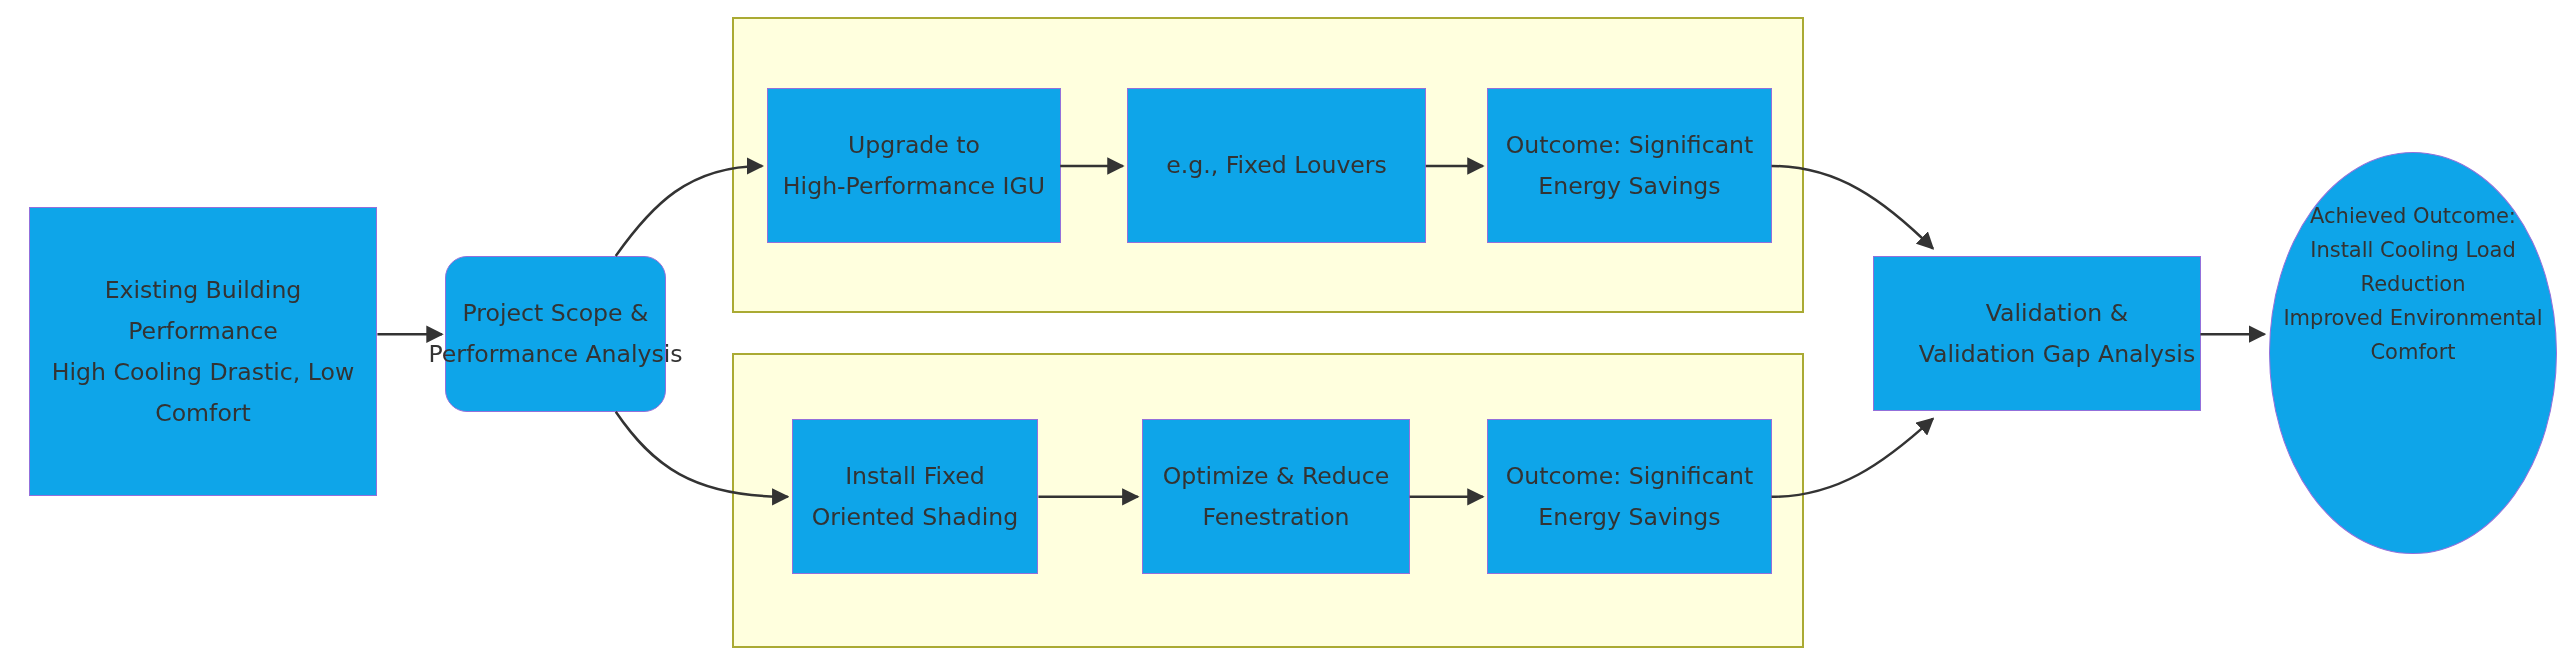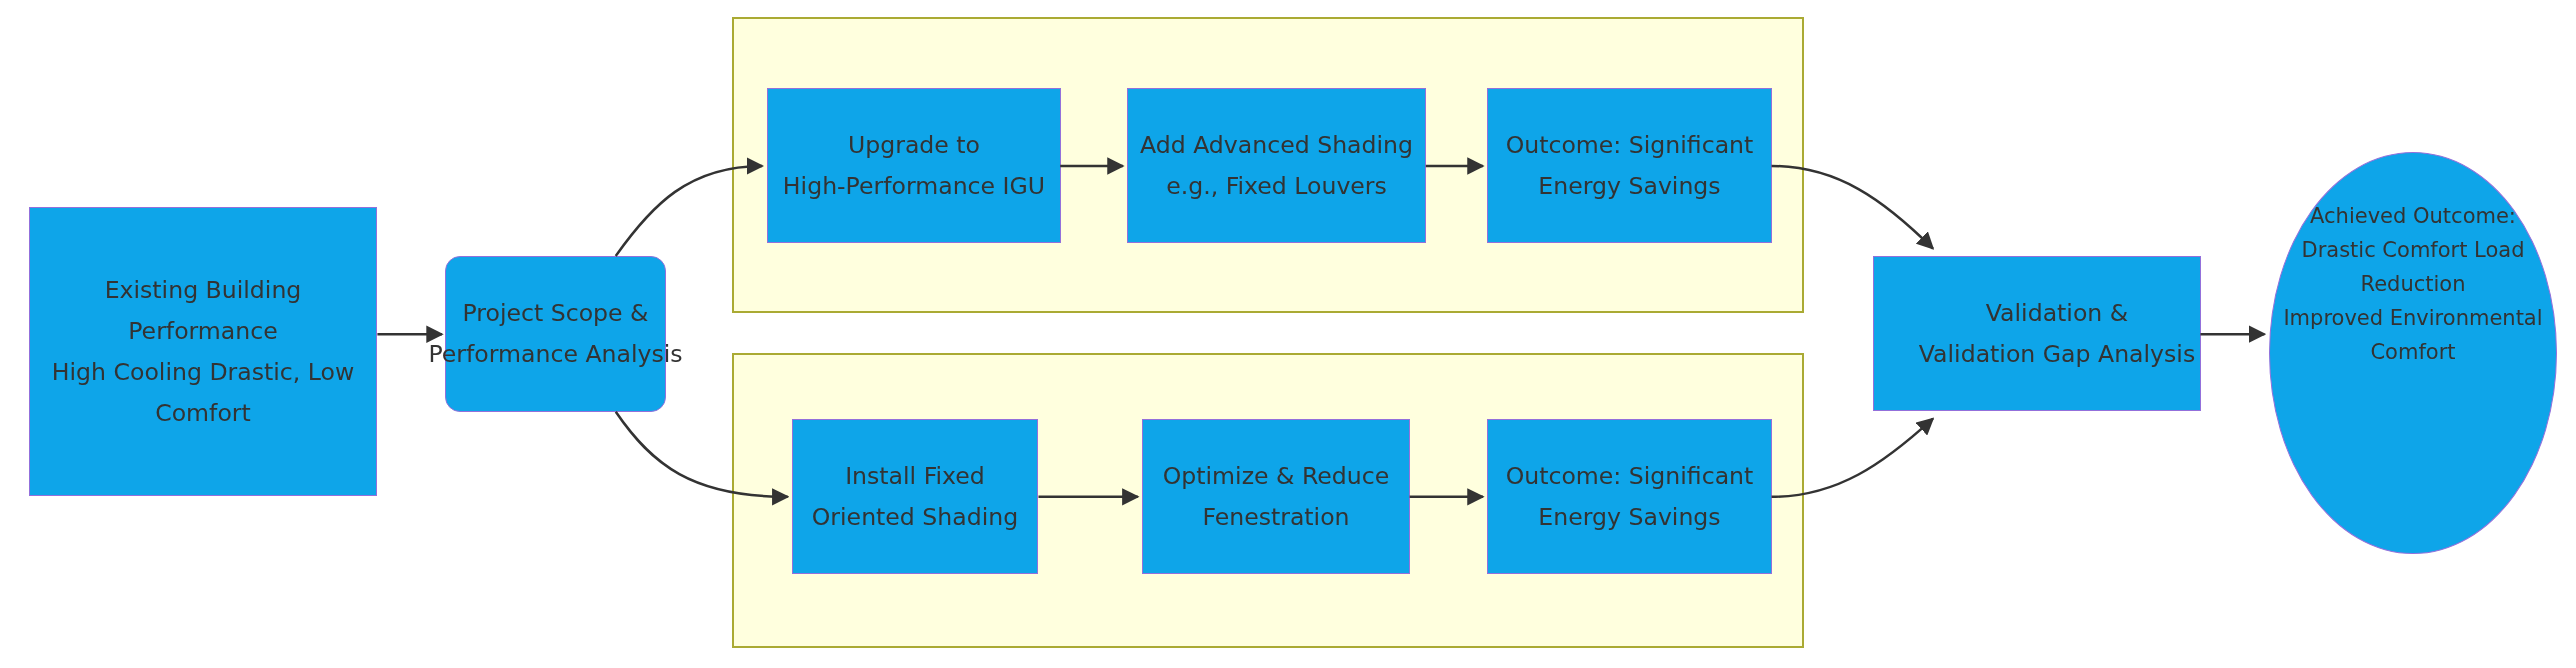--- a/index.html
+++ b/index.html
@@ -22,21 +22,21 @@
     background:#0ea5e9;
     border:1.9px solid #9370DB;
     box-sizing:border-box;
     display:flex;flex-direction:column;
     align-items:center;justify-content:center;
     text-align:center;
     font-size:23.6px;line-height:41px;
     white-space:nowrap;
     z-index:2;
   }
-  .node.rounded{border-radius:15px;}
+  .node.rounded{border-radius:22px;}
   .node.ellipse{
     border-radius:50%;
     border-width:1.6px;
     font-size:21px;line-height:34px;
     padding-bottom:138px;
     z-index:1;
   }
   .edges{position:absolute;left:0;top:0;z-index:3;pointer-events:none;}
   .line{pointer-events:none;}
 </style>
@@ -59,21 +59,20 @@
     <div>Project Scope &amp;</div>
     <div>Performance Analysis</div>
   </div>
 
   <div class="node" style="left:767px;top:88px;width:294px;height:155px;">
     <div>Upgrade to</div>
     <div>High-Performance IGU</div>
   </div>
 
   <div class="node" style="left:1127px;top:88px;width:299px;height:155px;">
-    <div>Add Advanced Shading</div>
     <div>e.g., Fixed Louvers</div>
   </div>
 
   <div class="node" style="left:1487px;top:88px;width:285px;height:155px;">
     <div>Outcome: Significant</div>
     <div>Energy Savings</div>
   </div>
 
   <div class="node" style="left:792px;top:419px;width:246px;height:155px;">
     <div>Install Fixed</div>
@@ -90,21 +89,21 @@
     <div>Energy Savings</div>
   </div>
 
   <div class="node" style="left:1873px;top:256px;width:328px;height:155px;padding-left:40px;">
     <div>Validation &amp;</div>
     <div>Validation Gap Analysis</div>
   </div>
 
   <div class="node ellipse" style="left:2269px;top:152px;width:288px;height:402px;">
     <div>Achieved Outcome:</div>
-    <div>Drastic Comfort Load</div>
+    <div>Install Cooling Load</div>
     <div>Reduction</div>
     <div>Improved Environmental</div>
     <div>Comfort</div>
   </div>
 
   <svg class="edges" width="2576" height="669" viewBox="0 0 4150 1077">
     <defs>
       <marker id="arrow" viewBox="0 0 10 10" refX="9" refY="5" markerWidth="7" markerHeight="7" orient="auto-start-reverse">
         <path d="M 0 0 L 10 5 L 0 10 z" fill="#333333"></path>
       </marker>

